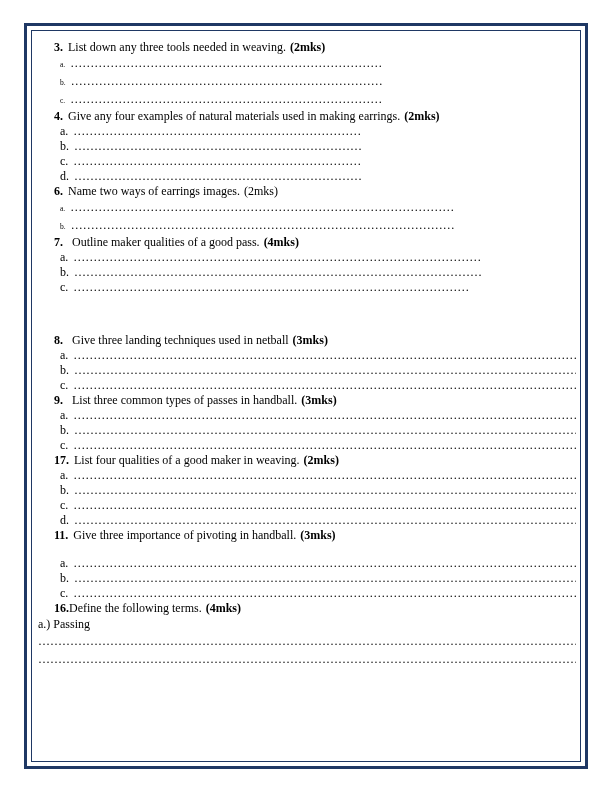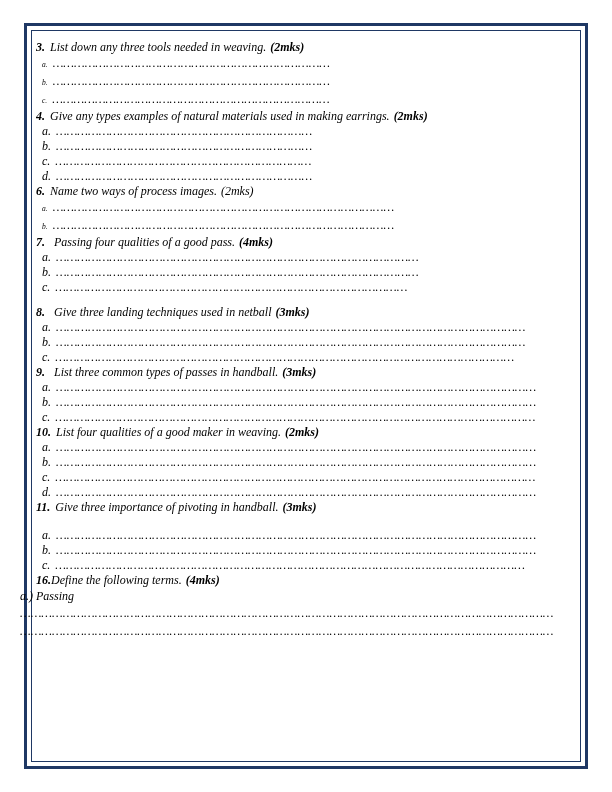--- a/index.html
+++ b/index.html
@@ -14,21 +14,21 @@
   }
   .border-outer {
     position:absolute; left:24px; top:23px; right:24px; bottom:23px;
     border:3px solid #1f3864;
   }
   .border-inner {
     position:absolute; left:31px; top:30px; right:31px; bottom:30px;
     border:1px solid #1f3864;
   }
   .content {
-    position:absolute; left:20px; top:40px; right:36px;font-style:italic;
+    position:absolute; left:38px; top:40px; right:36px;
   }
   .q { margin-left:16px; line-height:15px; }
   .q-head { white-space:nowrap; overflow:hidden; }
   .q-num { font-weight:bold; margin-right:5px; }
   .q-num.wide { margin-right:9px; }
   .q-num.tight { margin-right:0; }
   .q-marks { margin-left:4px; }
   .q-marks.bold { font-weight:bold; }
   .ans { white-space:nowrap; overflow:hidden; margin-left:6px; }
   .q.spacious .ans { line-height:17px; }
@@ -46,51 +46,51 @@
   <div class="border-outer"></div>
   <div class="border-inner"></div>
   <div class="content">
       <div class="q spacious small-label">
         <div class="q-head"><span class="q-num">3.</span><span class="q-text">List down any three tools needed in weaving.</span><span class="q-marks bold">(2mks)</span></div>
         <div class="ans"><span class="ans-label">a.</span><span class="ans-dots">……………………………………………………………………</span></div>
         <div class="ans"><span class="ans-label">b.</span><span class="ans-dots">……………………………………………………………………</span></div>
         <div class="ans"><span class="ans-label">c.</span><span class="ans-dots">……………………………………………………………………</span></div>
       </div>
       <div class="q">
-        <div class="q-head"><span class="q-num">4.</span><span class="q-text">Give any types examples of natural materials used in making earrings.</span><span class="q-marks bold">(2mks)</span></div>
+        <div class="q-head"><span class="q-num">4.</span><span class="q-text">Give any four examples of natural materials used in making earrings.</span><span class="q-marks bold">(2mks)</span></div>
         <div class="ans"><span class="ans-label">a.</span><span class="ans-dots">………………………………………………………………</span></div>
         <div class="ans"><span class="ans-label">b.</span><span class="ans-dots">………………………………………………………………</span></div>
         <div class="ans"><span class="ans-label">c.</span><span class="ans-dots">………………………………………………………………</span></div>
         <div class="ans"><span class="ans-label">d.</span><span class="ans-dots">………………………………………………………………</span></div>
       </div>
       <div class="q spacious small-label">
-        <div class="q-head"><span class="q-num">6.</span><span class="q-text">Name two ways of process images.</span><span class="q-marks">(2mks)</span></div>
+        <div class="q-head"><span class="q-num">6.</span><span class="q-text">Name two ways of earrings images.</span><span class="q-marks">(2mks)</span></div>
         <div class="ans"><span class="ans-label">a.</span><span class="ans-dots">……………………………………………………………………………………</span></div>
         <div class="ans"><span class="ans-label">b.</span><span class="ans-dots">……………………………………………………………………………………</span></div>
       </div>
       <div class="q">
-        <div class="q-head"><span class="q-num wide">7.</span><span class="q-text">Passing four qualities of a good pass.</span><span class="q-marks bold">(4mks)</span></div>
+        <div class="q-head"><span class="q-num wide">7.</span><span class="q-text">Outline maker qualities of a good pass.</span><span class="q-marks bold">(4mks)</span></div>
         <div class="ans"><span class="ans-label">a.</span><span class="ans-dots">…………………………………………………………………………………………</span></div>
         <div class="ans"><span class="ans-label">b.</span><span class="ans-dots">…………………………………………………………………………………………</span></div>
         <div class="ans"><span class="ans-label">c.</span><span class="ans-dots">………………………………………………………………………………………</span></div>
       </div>
-      <div class="q" style="margin-top: 10px;">
+      <div class="q" style="margin-top: 38px;">
         <div class="q-head"><span class="q-num wide">8.</span><span class="q-text">Give three landing techniques used in netball</span><span class="q-marks bold">(3mks)</span></div>
         <div class="ans"><span class="ans-label">a.</span><span class="ans-dots">……………………………………………………………………………………………………………………</span></div>
         <div class="ans"><span class="ans-label">b.</span><span class="ans-dots">……………………………………………………………………………………………………………………</span></div>
         <div class="ans"><span class="ans-label">c.</span><span class="ans-dots">…………………………………………………………………………………………………………………</span></div>
       </div>
       <div class="q">
         <div class="q-head"><span class="q-num wide">9.</span><span class="q-text">List three common types of passes in handball.</span><span class="q-marks bold">(3mks)</span></div>
         <div class="ans"><span class="ans-label">a.</span><span class="ans-dots">………………………………………………………………………………………………………………………</span></div>
         <div class="ans"><span class="ans-label">b.</span><span class="ans-dots">………………………………………………………………………………………………………………………</span></div>
         <div class="ans"><span class="ans-label">c.</span><span class="ans-dots">………………………………………………………………………………………………………………………</span></div>
       </div>
       <div class="q">
-        <div class="q-head"><span class="q-num">10.</span><span class="q-text">List four qualities of a good maker in weaving.</span><span class="q-marks bold">(2mks)</span></div>
+        <div class="q-head"><span class="q-num">17.</span><span class="q-text">List four qualities of a good maker in weaving.</span><span class="q-marks bold">(2mks)</span></div>
         <div class="ans"><span class="ans-label">a.</span><span class="ans-dots">………………………………………………………………………………………………………………………</span></div>
         <div class="ans"><span class="ans-label">b.</span><span class="ans-dots">………………………………………………………………………………………………………………………</span></div>
         <div class="ans"><span class="ans-label">c.</span><span class="ans-dots">………………………………………………………………………………………………………………………</span></div>
         <div class="ans"><span class="ans-label">d.</span><span class="ans-dots">………………………………………………………………………………………………………………………</span></div>
       </div>
       <div class="q">
         <div class="q-head"><span class="q-num">11.</span><span class="q-text">Give three importance of pivoting in handball.</span><span class="q-marks bold">(3mks)</span></div>
         <div class="gap" style="height: 13px;"></div>
         <div class="ans"><span class="ans-label">a.</span><span class="ans-dots">………………………………………………………………………………………………………………………</span></div>
         <div class="ans"><span class="ans-label">b.</span><span class="ans-dots">………………………………………………………………………………………………………………………</span></div>

